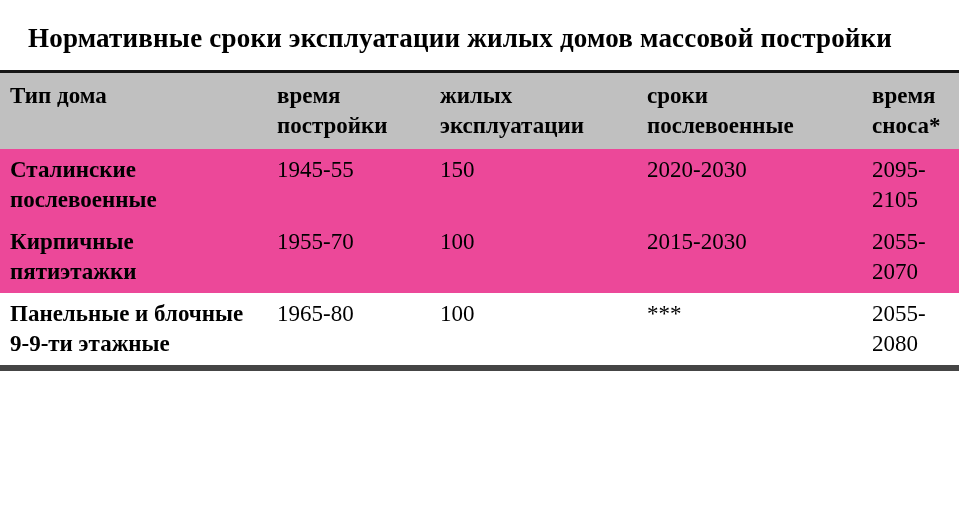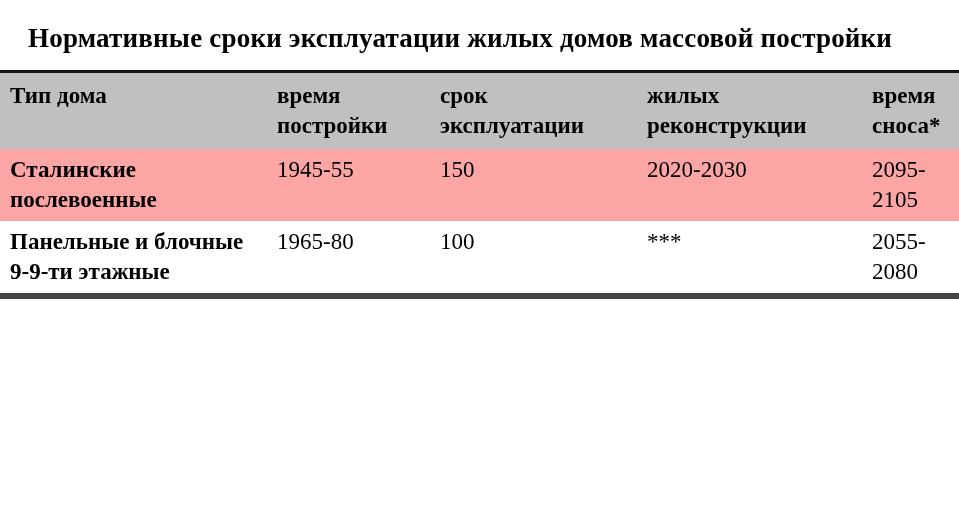--- a/index.html
+++ b/index.html
@@ -52,21 +52,21 @@
     font-weight: normal;
     overflow-wrap: break-word;
   }
   thead th {
     background: #c0c0c0;
     font-weight: bold;
     padding-top: 8px;
     padding-bottom: 8px;
   }
   tbody td.cell-type { font-weight: bold; }
-  tbody tr.shaded { background: #fca5a5; }
+  tbody tr.shaded { background: #ec4899; }
   tbody td { height: 56px; }
 </style>
 </head>
 <body>
 
 <div class="page">
 
   <h1 class="doc-title">Нормативные сроки эксплуатации жилых домов массовой постройки</h1>
 
   <table class="norm-table">
@@ -74,32 +74,39 @@
       <col class="c-type">
       <col class="c-built">
       <col class="c-life">
       <col class="c-recon">
       <col class="c-demo">
     </colgroup>
     <thead>
       <tr>
         <th>Тип дома</th>
         <th>время постройки</th>
-        <th>срок эксплуатации</th>
-        <th>жилых реконструкции</th>
+        <th>жилых эксплуатации</th>
+        <th>сроки послевоенные</th>
         <th>время сноса*</th>
       </tr>
     </thead>
     <tbody>
       <tr class="shaded">
         <td class="cell-type">Сталинские послевоенные</td>
         <td>1945-55</td>
         <td>150</td>
         <td>2020-2030</td>
         <td>2095-2105</td>
+      </tr>
+      <tr class="shaded">
+        <td class="cell-type">Кирпичные пятиэтажки</td>
+        <td>1955-70</td>
+        <td>100</td>
+        <td>2015-2030</td>
+        <td>2055-2070</td>
       </tr>
       <tr>
         <td class="cell-type">Панельные и блочные 9-9-ти этажные</td>
         <td>1965-80</td>
         <td>100</td>
         <td>***</td>
         <td>2055-2080</td>
       </tr>
     </tbody>
   </table>

